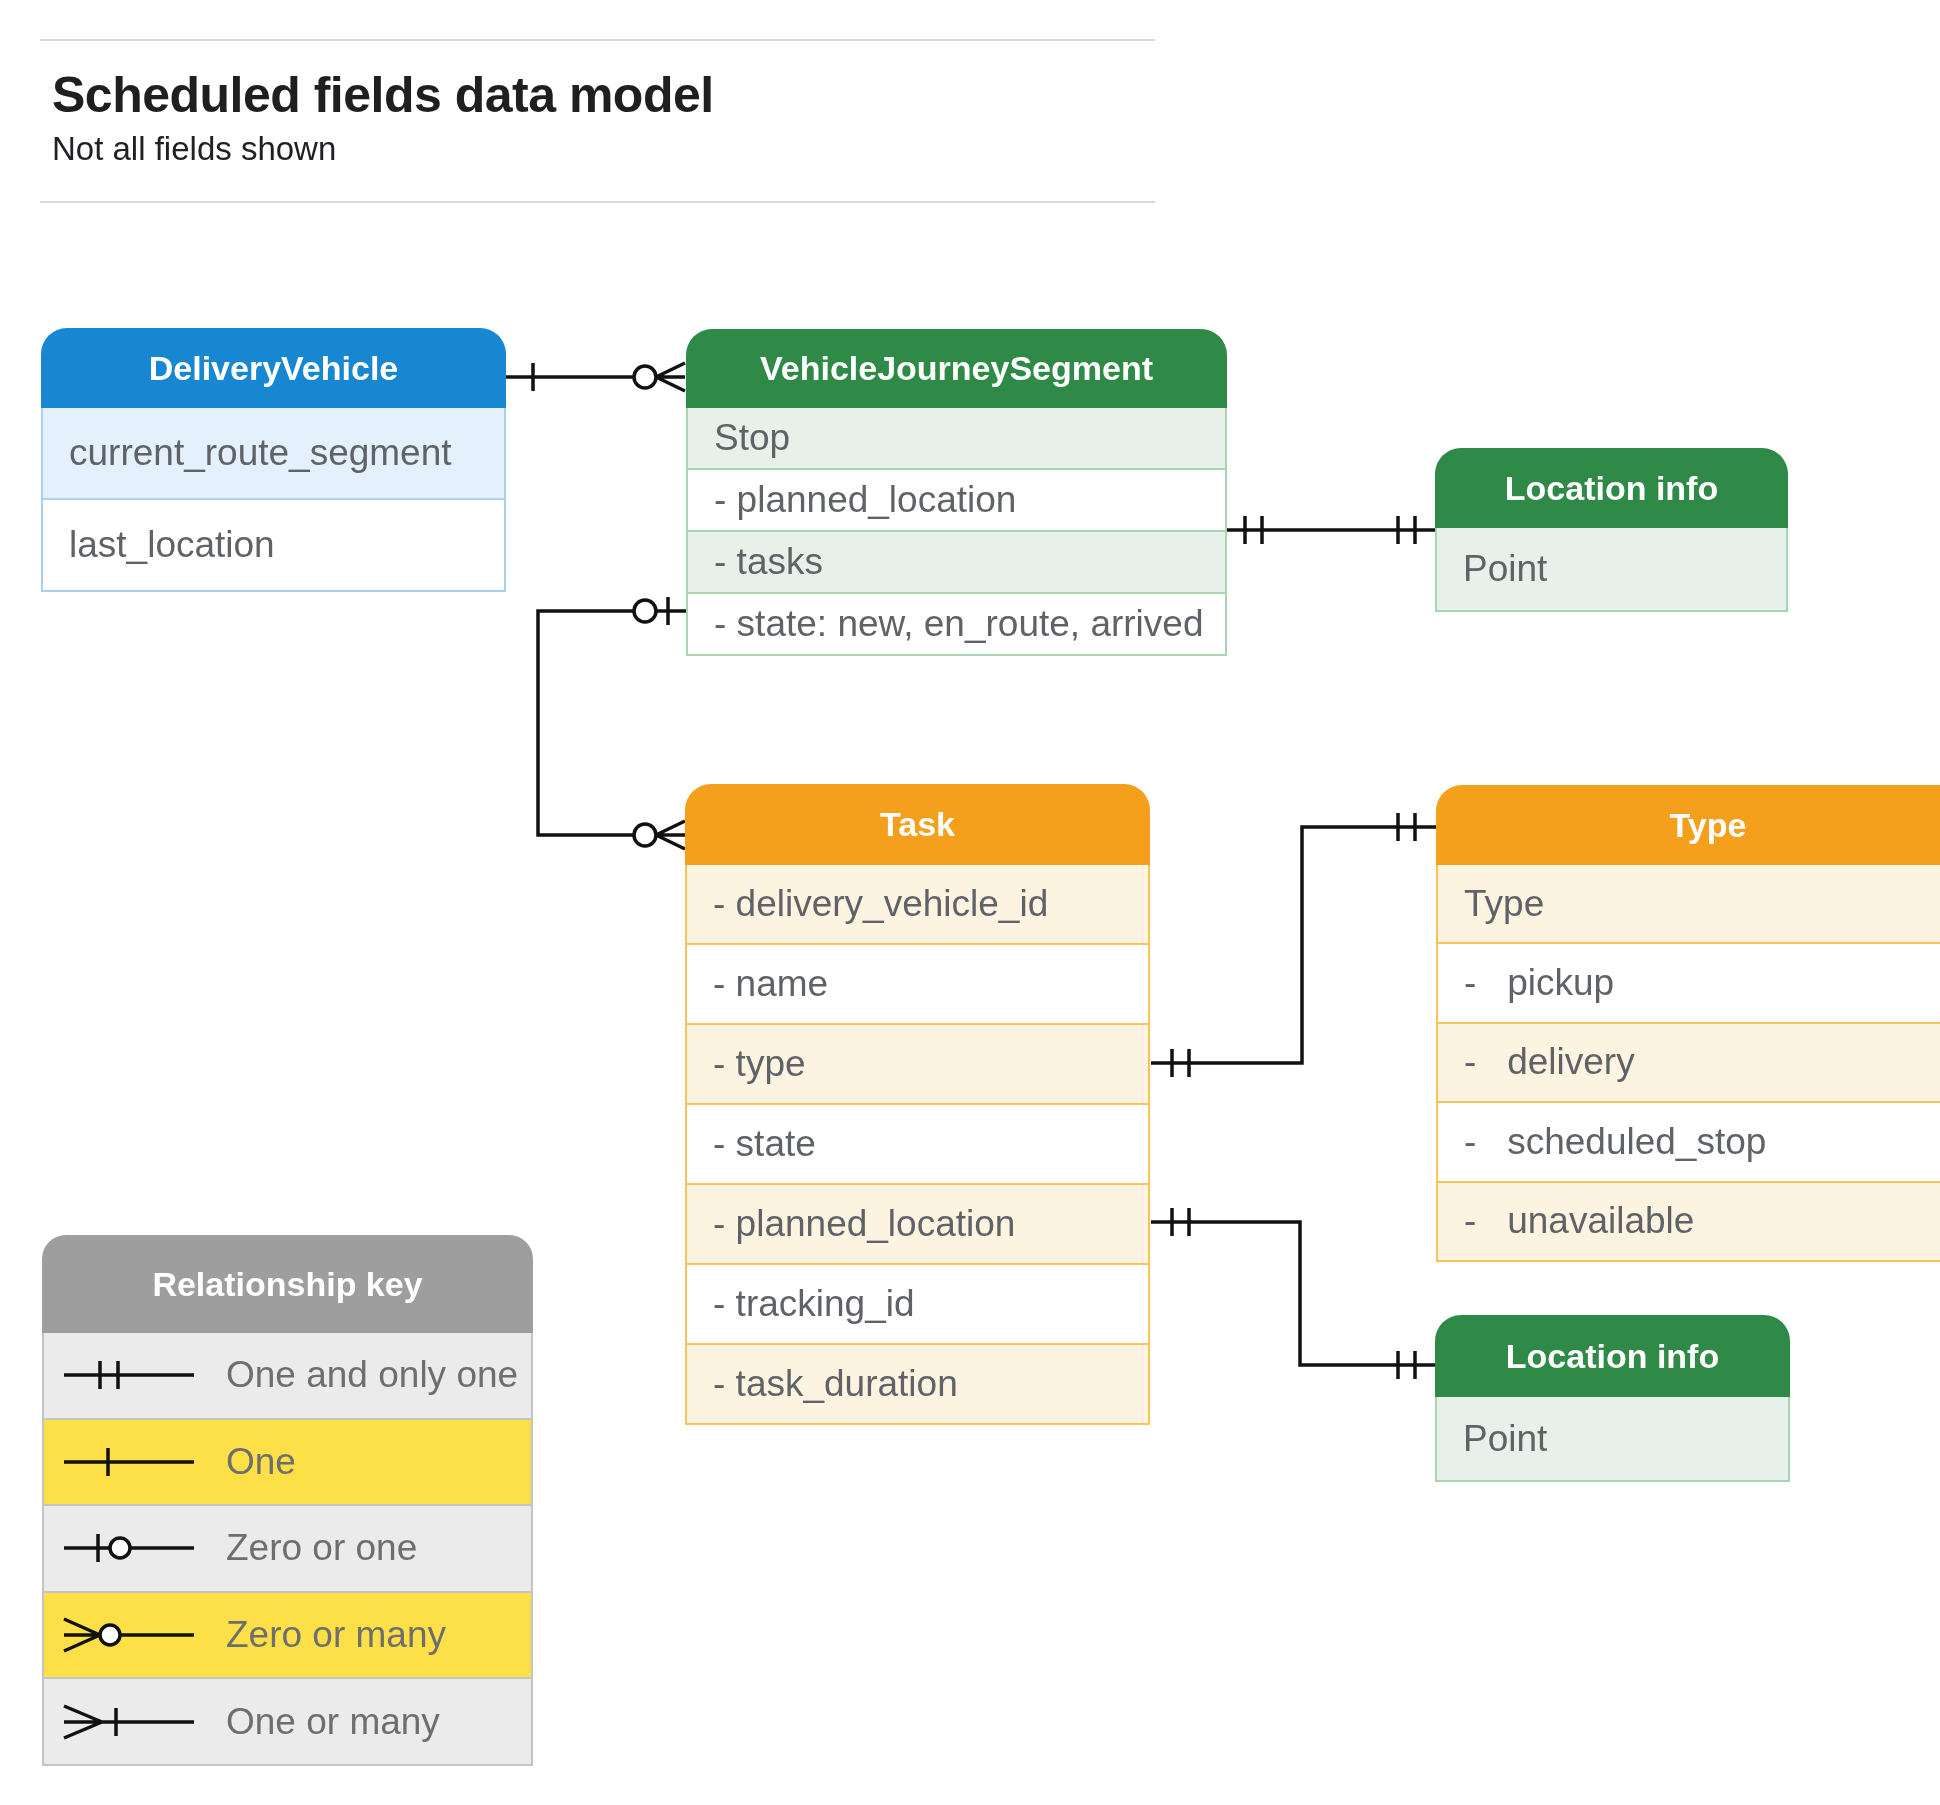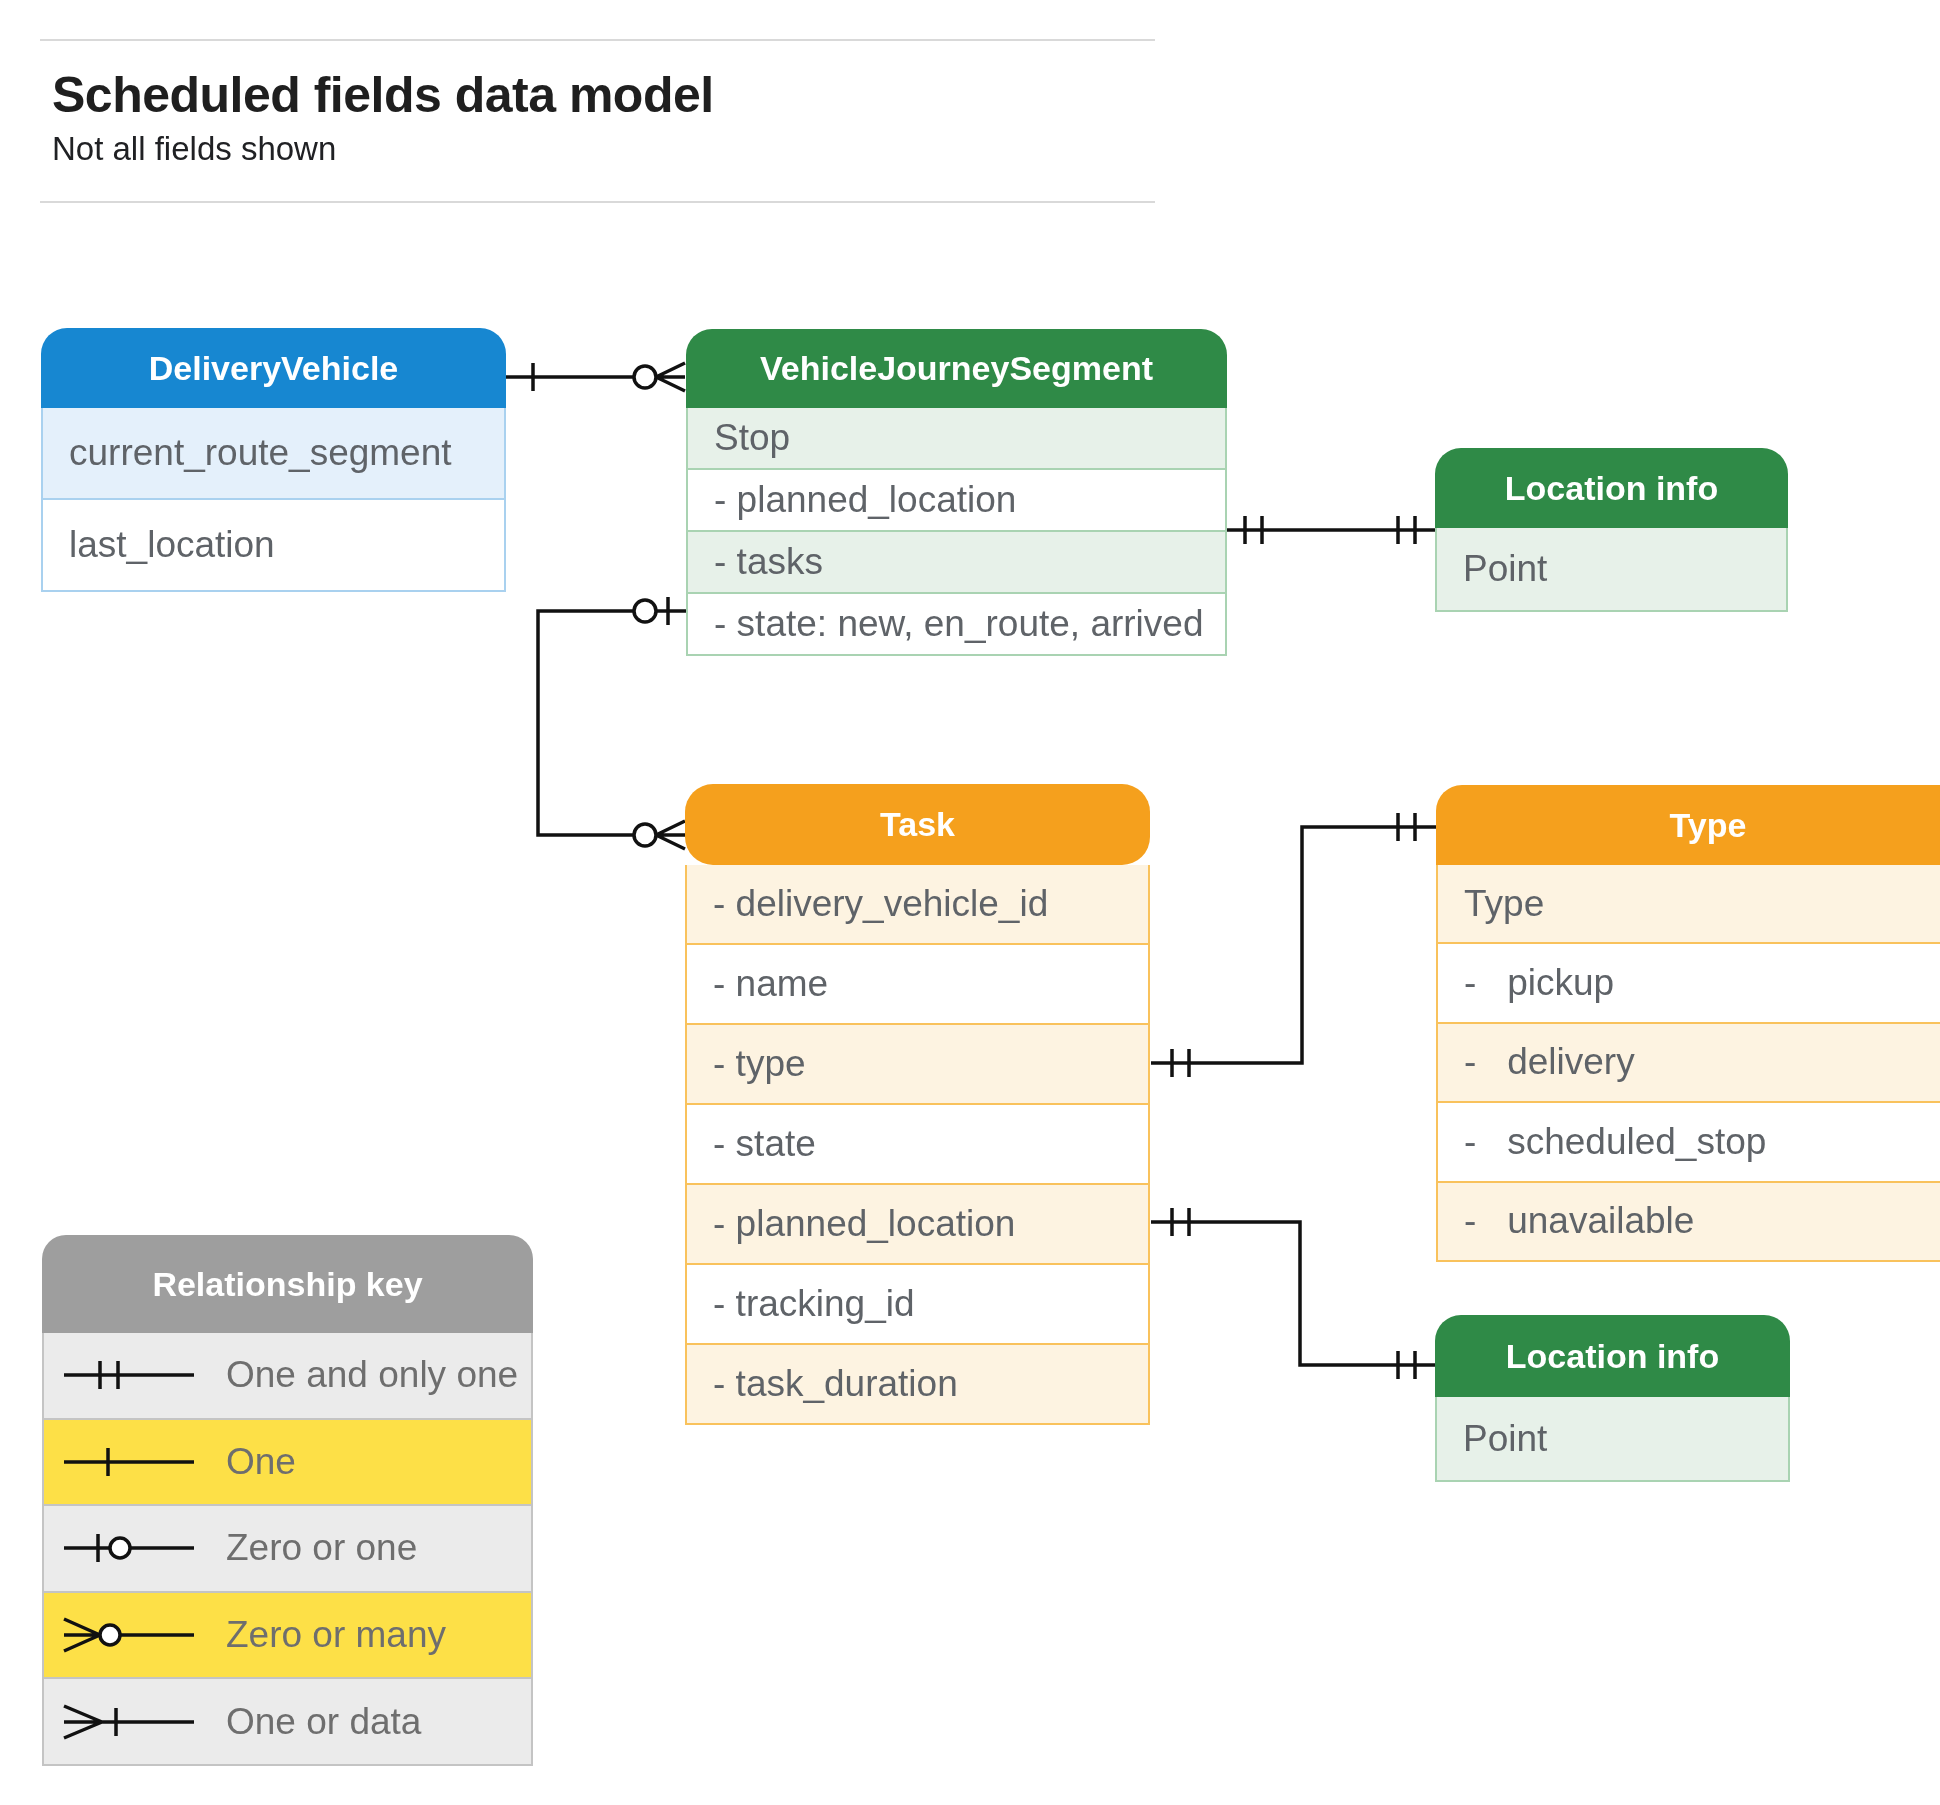--- a/index.html
+++ b/index.html
@@ -28,21 +28,21 @@
   .green {--head:#2f8a47;--tint:#e7f1e9;--bd:#a9d3b2;}
   .orange{--head:#f5a01d;--tint:#fdf3e1;--bd:#f9c25c;}
 
   #e-dv {left:41px;  top:328px; width:465px;}
   #e-dv .ehead{height:80px;}  #e-dv .erow{height:92px;}
   #e-vjs{left:686px; top:329px; width:541px;}
   #e-vjs .ehead{height:79px;} #e-vjs .erow{height:62px;}
   #e-li1{left:1435px;top:448px; width:353px;}
   #e-li1 .ehead{height:80px;} #e-li1 .erow{height:84px;}
   #e-task{left:685px;top:784px; width:465px;}
-  #e-task .ehead{height:81px;border-radius:28px;} #e-task .erow{height:80px;}
+  #e-task .ehead{height:81px;} #e-task .erow{height:80px;}
   #e-type{left:1436px;top:785px;width:544px;}
   #e-type .ehead{height:80px;} #e-type .erow{height:79.4px;}
   #e-li2{left:1435px;top:1315px;width:355px;}
   #e-li2 .ehead{height:82px;} #e-li2 .erow{height:85px;}
 
   
   #legend{position:absolute;left:42px;top:1235px;width:491px;border-radius:24px;}
   .lhead{
     box-sizing:border-box;height:98px;border-radius:24px 24px 0 0;background:#9e9e9e;
     color:#fff;font-weight:bold;font-size:34px;display:flex;align-items:center;justify-content:center;
@@ -176,15 +176,15 @@
       <path d="M38 22 L2 6 M38 22 L2 38 M38 22 H2 M58 22 H132" stroke="#111" stroke-width="3.5" fill="none"></path>
       <circle cx="48" cy="22" r="10" stroke="#111" stroke-width="3.5" fill="#fff"></circle>
     </svg>
     <span class="llabel">Zero or many</span>
   </div>
 
   <div class="lrow t">
     <svg width="150" height="44" viewBox="0 0 150 44">
       <path d="M40 22 L2 6 M40 22 L2 38 M40 22 H2 M40 22 H132 M54 8 V36" stroke="#111" stroke-width="3.5" fill="none"></path>
     </svg>
-    <span class="llabel">One or data</span>
+    <span class="llabel">One or many</span>
   </div>
 </div>
 
 </body></html>

